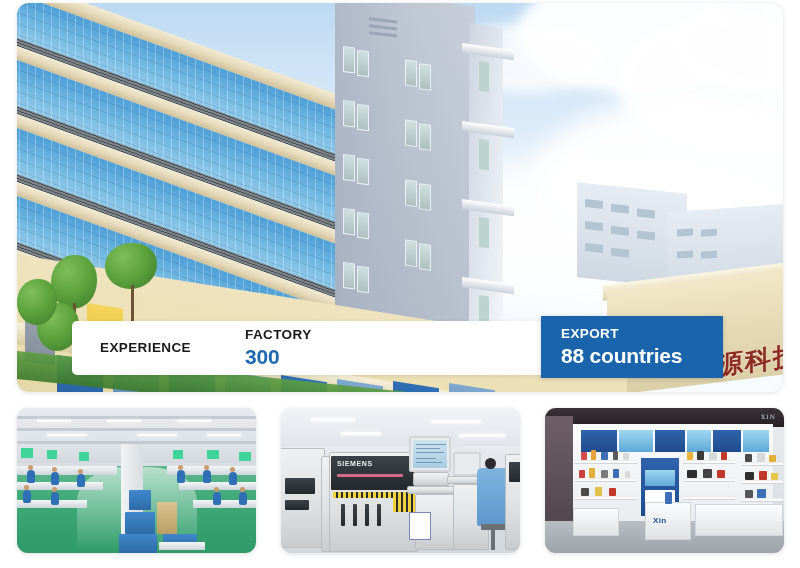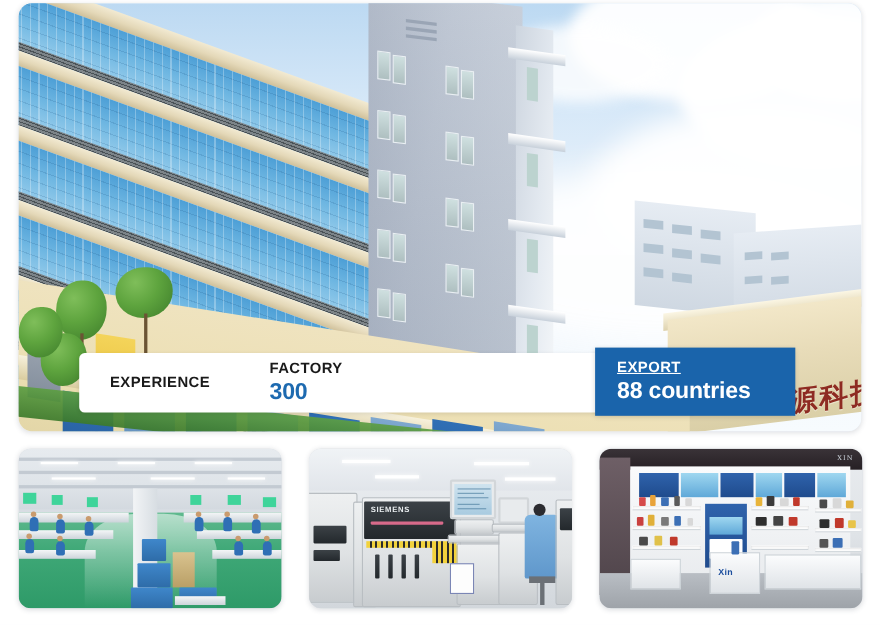--- a/index.html
+++ b/index.html
@@ -293,21 +293,20 @@
     justify-content: center;
     padding-left: 20px;
     box-shadow: 0 1px 5px rgba(0,0,0,0.18);
   }
   .export-label {
     font-size: 13.5px;
     font-weight: bold;
     color: #ffffff;
     letter-spacing: .4px;
     line-height: 1.15;
-    text-decoration: underline;
   }
   .export-value {
     font-size: 21px;
     font-weight: bold;
     color: #ffffff;
     letter-spacing: -.2px;
     line-height: 1.2;
     margin-top: 1px;
     white-space: nowrap;
   }

